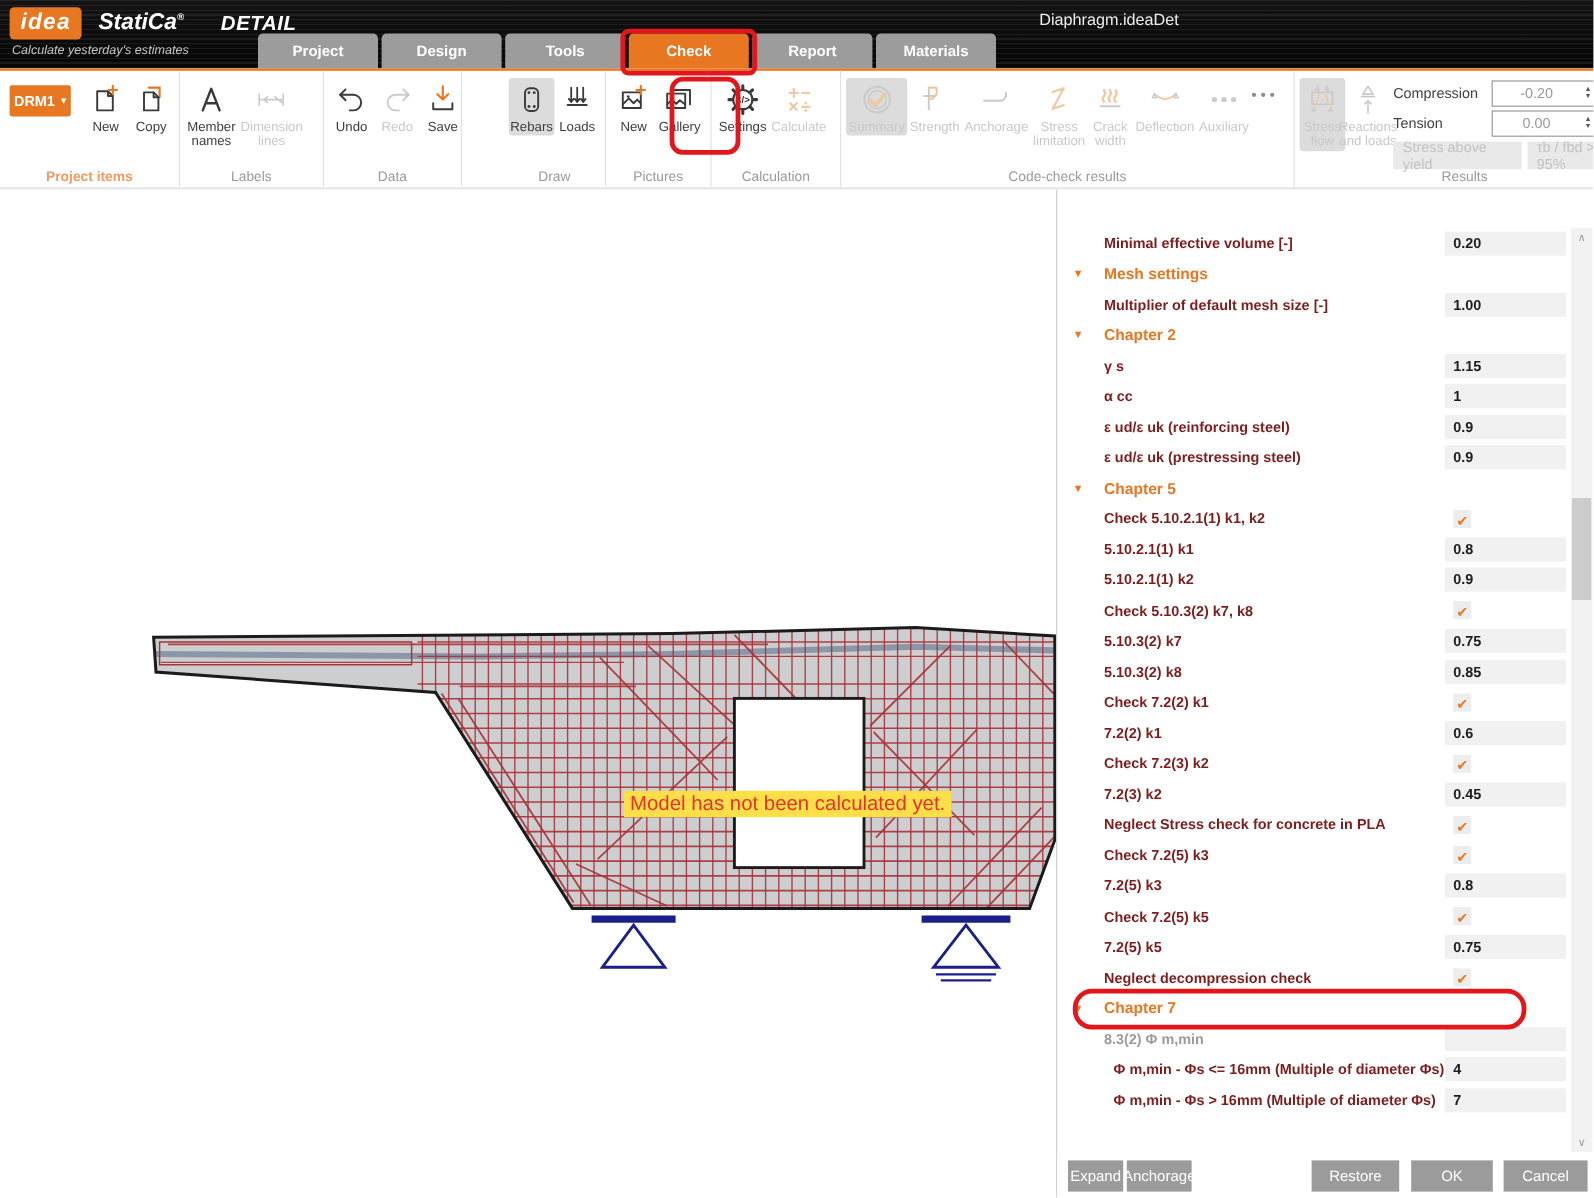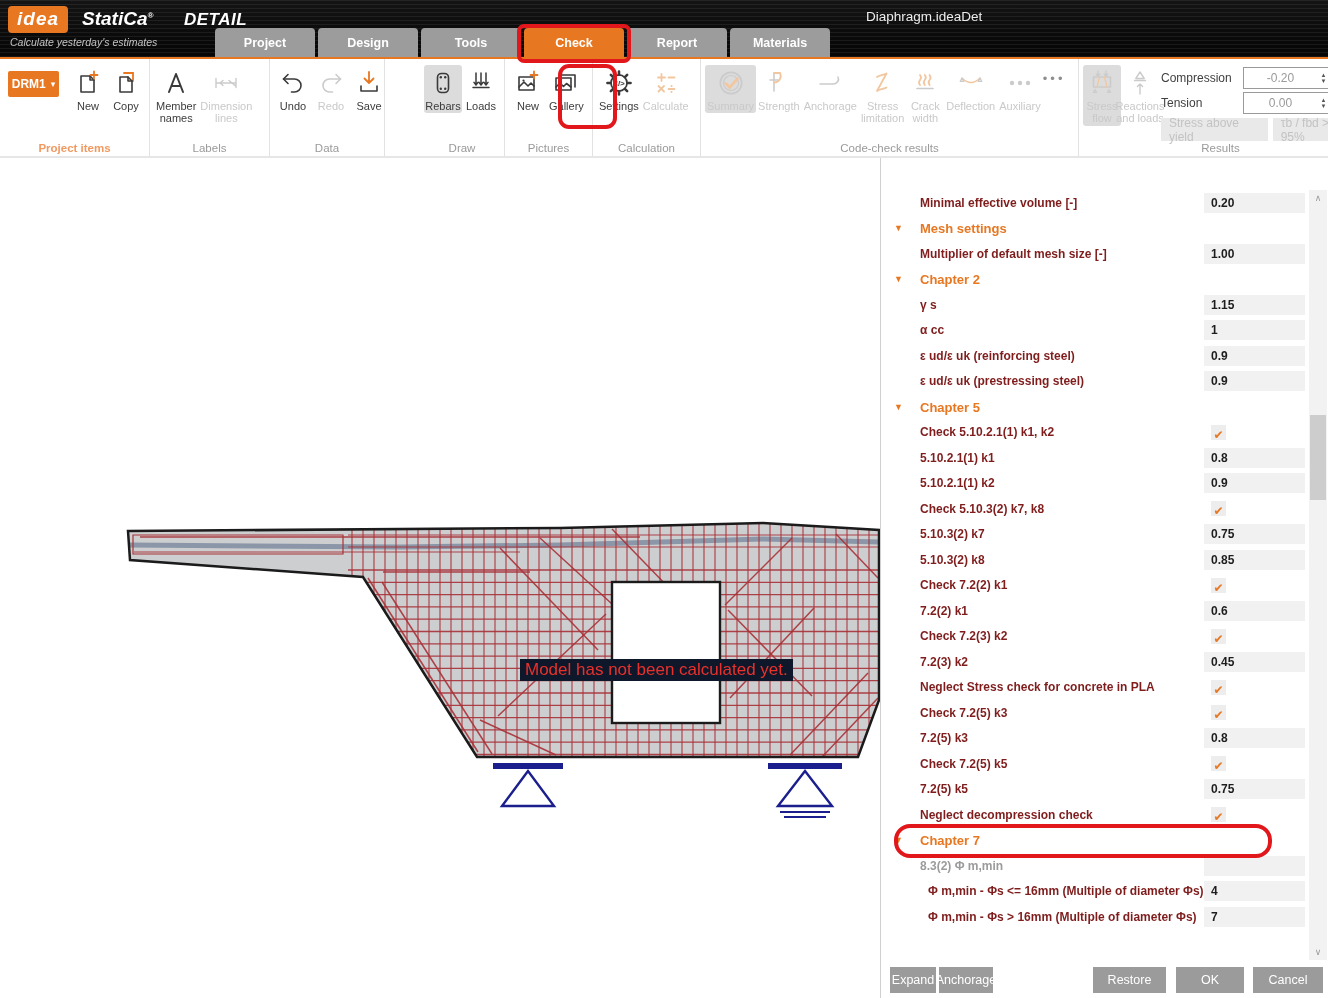--- a/index.html
+++ b/index.html
@@ -55,21 +55,21 @@
   .spin-box { width:88px; height:22px; border:1px solid #9a9a9a; display:flex; align-items:stretch; background:#fff; }
   .spin-val { flex:1; font-size:12px; color:#9a9a9a; text-align:center; line-height:20px; }
   .spin-arrows { width:13px; display:flex; flex-direction:column; align-items:center; justify-content:center; color:#555; }
   .spin-arrows span { font-size:6px; line-height:6px; }
   .spin-unit { font-size:12px; color:#3f3f3f; margin-left:3px; }
   .res-btn-row { display:flex; gap:5px; margin-top:3px; }
   .res-btn { height:23px; padding:0 8px; font-size:12px; display:flex; align-items:center; background:#e9e9e9; color:#c3c3c3; }
 
   
   .canvas { position:absolute; left:0; top:158px; width:880px; height:840px; background:#fff; overflow:hidden; }
-  .calc-msg { position:absolute; left:520px; top:501px; background:#0f172a; color:#e8312c; font-size:17px;
+  .calc-msg { position:absolute; left:520px; top:501px; background:#fde047; color:#e8312c; font-size:17px;
     padding:1px 5px; white-space:nowrap; }
 
   
   .panel { position:absolute; left:880px; top:158px; width:448px; height:840px; background:#fff; border-left:1px solid #d0d0d0; }
   .panel-header { position:absolute; left:0; top:0; width:448px; height:30px; background:#e87722; }
   .panel-title { position:absolute; left:17px; top:0; line-height:30px; color:#fff; font-size:15px; }
   .panel-close { position:absolute; right:12px; top:0; line-height:30px; color:#fff; font-size:17px; cursor:default; }
   .rows { position:absolute; left:0; top:32px; width:428px; }
   .prow { position:relative; height:25.5px; }
   .prow .plabel { position:absolute; left:39px; top:50%; transform:translateY(-50%); font-size:12px; font-weight:bold; color:#7f1d1d; white-space:nowrap; }

